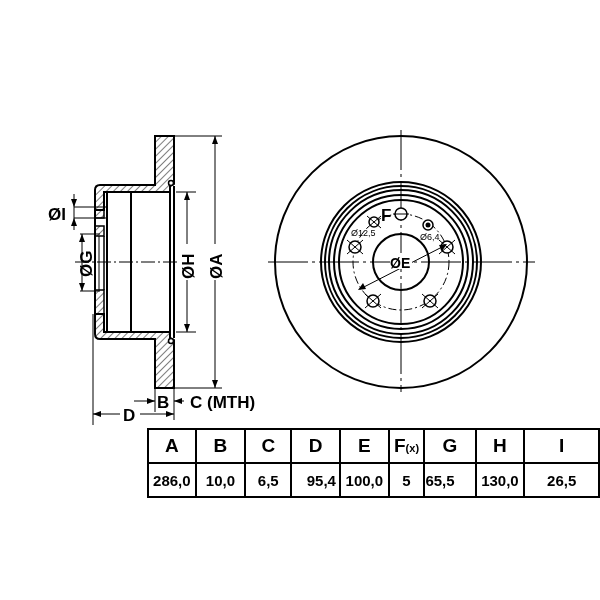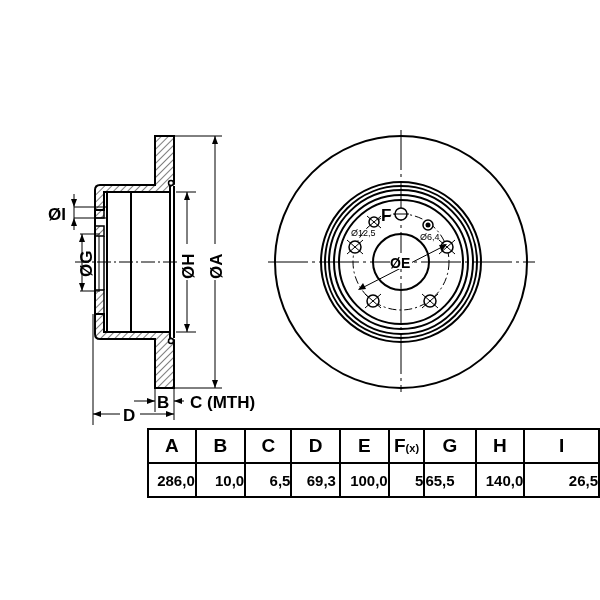--- a/index.html
+++ b/index.html
@@ -2,21 +2,21 @@
 <html><head>
 <meta charset="utf-8">
 <style>
   html, body { margin:0; padding:0; background:#ffffff; }
   body { width:600px; height:600px; position:relative; overflow:hidden; font-family:"Liberation Sans", sans-serif; }
   svg { position:absolute; left:0; top:0; }
   .lbl { font-family:"Liberation Sans", sans-serif; font-weight:bold; fill:#000; }
   .spec-table { position:absolute; left:147px; top:428px; border-collapse:collapse; table-layout:fixed; }
   .spec-table td { border:2px solid #000; text-align:center; font-family:"Liberation Sans", sans-serif; font-weight:bold; color:#000; padding:0; }
   .spec-table tr.hdr td { height:32px; font-size:19px; }
-  .spec-table tr.val td { height:32px; font-size:15px;text-align:right; }
+  .spec-table tr.val td { height:32px; font-size:15px; }
   .sub { font-size:11px; }
 </style>
 </head>
 <body>
 
 <svg width="600" height="600" viewBox="0 0 600 600">
   <defs>
     <pattern id="hatch" patternUnits="userSpaceOnUse" width="5" height="5" patternTransform="rotate(45)">
       <line x1="0" y1="0" x2="0" y2="5" stroke="#000" stroke-width="1"></line>
     </pattern>
@@ -185,21 +185,21 @@
     <td><span>E</span></td>
     <td><span>F</span><span class="sub">(x)</span></td>
     <td><span>G</span></td>
     <td><span>H</span></td>
     <td><span>I</span></td>
   </tr>
   <tr class="val">
     <td>286,0</td>
     <td>10,0</td>
     <td>6,5</td>
-    <td style="text-align:right;padding-right:3px">69,3</td>
+    <td style="text-align:right;padding-right:3px">95,4</td>
     <td>100,0</td>
     <td>5</td>
     <td style="text-align:center;padding-right:20px">65,5</td>
-    <td>140,0</td>
+    <td>130,0</td>
     <td>26,5</td>
   </tr>
 </tbody>
   </table>
 
 </body></html>

